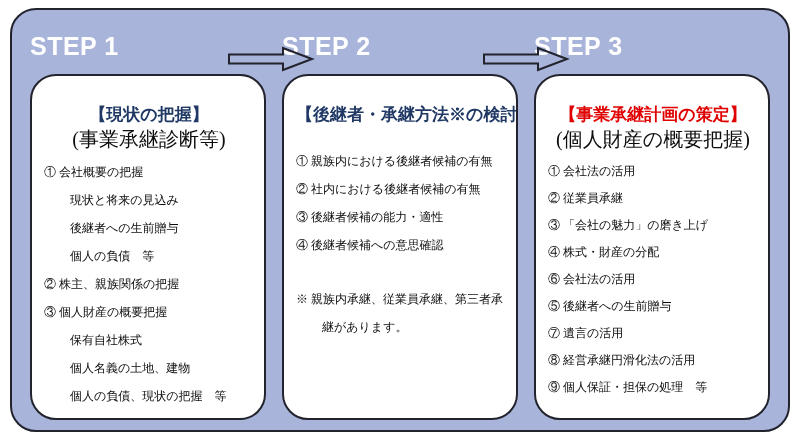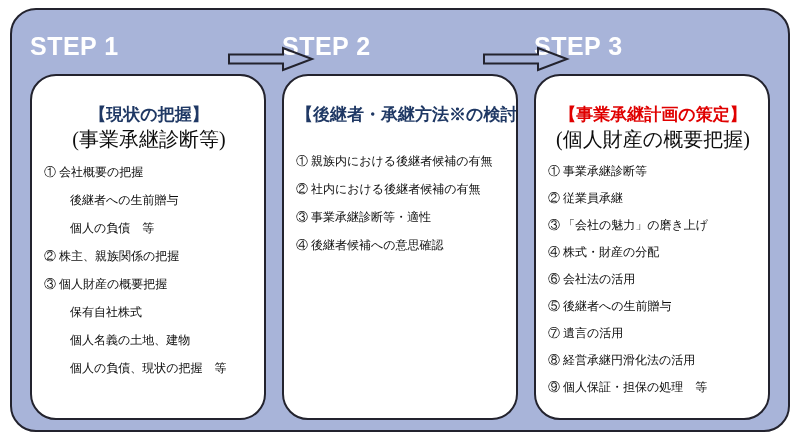--- a/index.html
+++ b/index.html
@@ -80,45 +80,47 @@
     <polygon points="2,8.5 56,8.5 56,2 85,13 56,24 56,17.5 2,17.5" fill="none" stroke="#23232e" stroke-width="2" stroke-linejoin="miter"></polygon>
   </svg>
 
   <div class="boxes">
 
     <div class="box box-1">
       <div class="box-title">【現状の把握】</div>
       <div class="box-subtitle">(事業承継診断等)</div>
       <div class="lines">
         <div class="line">① 会社概要の把握</div>
+        <div class="line sub">現状と将来の見込み</div>
         <div class="line sub">後継者への生前贈与</div>
         <div class="line sub">個人の負債　等</div>
         <div class="line">② 株主、親族関係の把握</div>
         <div class="line">③ 個人財産の概要把握</div>
         <div class="line sub">保有自社株式</div>
         <div class="line sub">個人名義の土地、建物</div>
         <div class="line sub">個人の負債、現状の把握　等</div>
       </div>
     </div>
 
     <div class="box box-2">
       <div class="box-title">【後継者・承継方法※の検討】</div>
       <div class="lines mt-gap">
         <div class="line">① 親族内における後継者候補の有無</div>
         <div class="line">② 社内における後継者候補の有無</div>
-        <div class="line">③ 事業承継診断等・適性</div>
+        <div class="line">③ 後継者候補の能力・適性</div>
         <div class="line">④ 後継者候補への意思確認</div>
+        <div class="line note">※ 親族内承継、従業員承継、第三者承継があります。</div>
       </div>
     </div>
 
     <div class="box box-3">
       <div class="box-title red">【事業承継計画の策定】</div>
       <div class="box-subtitle">(個人財産の概要把握)</div>
       <div class="lines">
-        <div class="line">① 事業承継診断等</div>
+        <div class="line">① 会社法の活用</div>
         <div class="line">② 従業員承継</div>
         <div class="line">③ 「会社の魅力」の磨き上げ</div>
         <div class="line">④ 株式・財産の分配</div>
         <div class="line">⑥ 会社法の活用</div>
         <div class="line">⑤ 後継者への生前贈与</div>
         <div class="line">⑦ 遺言の活用</div>
         <div class="line">⑧ 経営承継円滑化法の活用</div>
         <div class="line">⑨ 個人保証・担保の処理　等</div>
       </div>
     </div>

